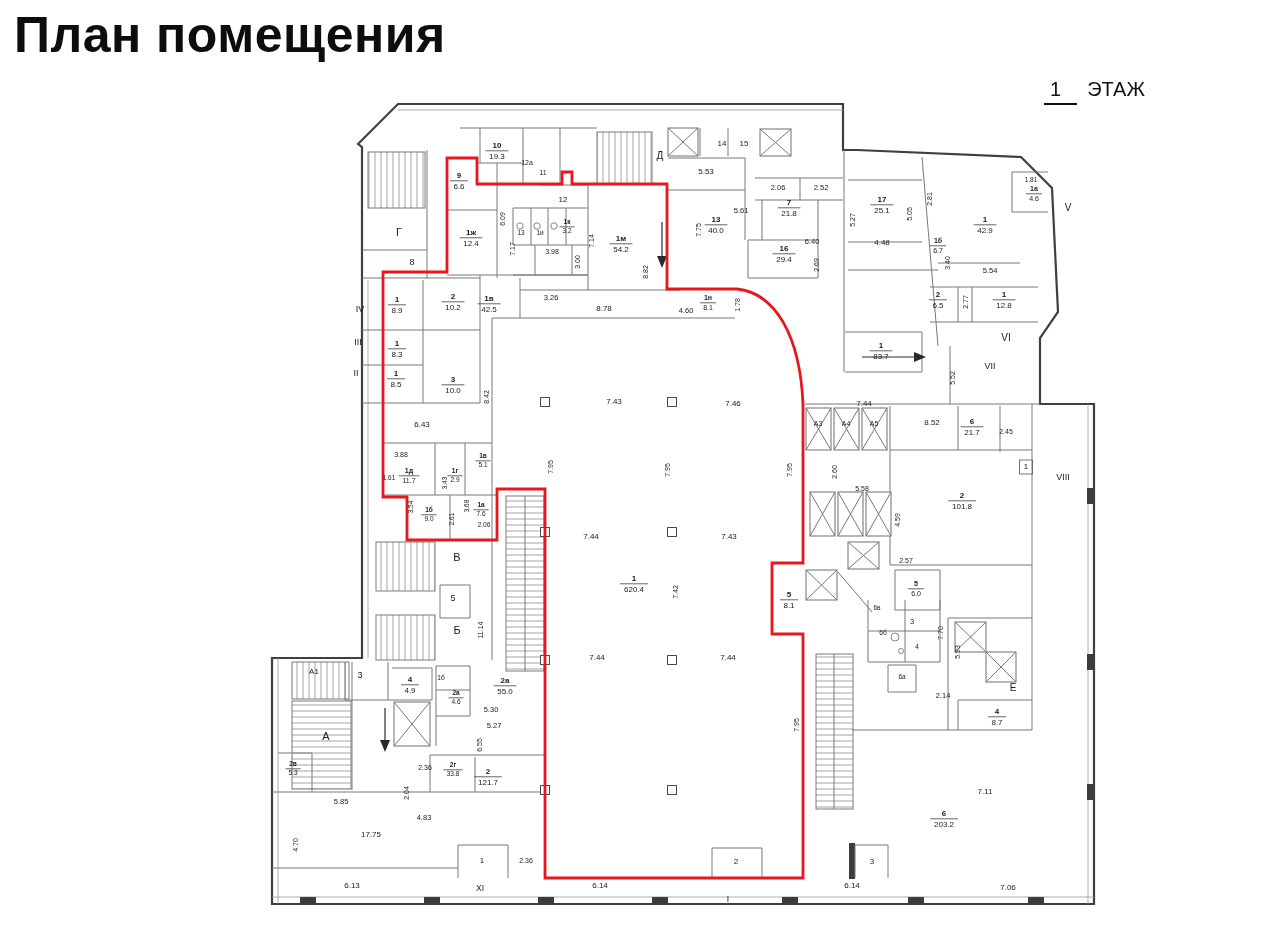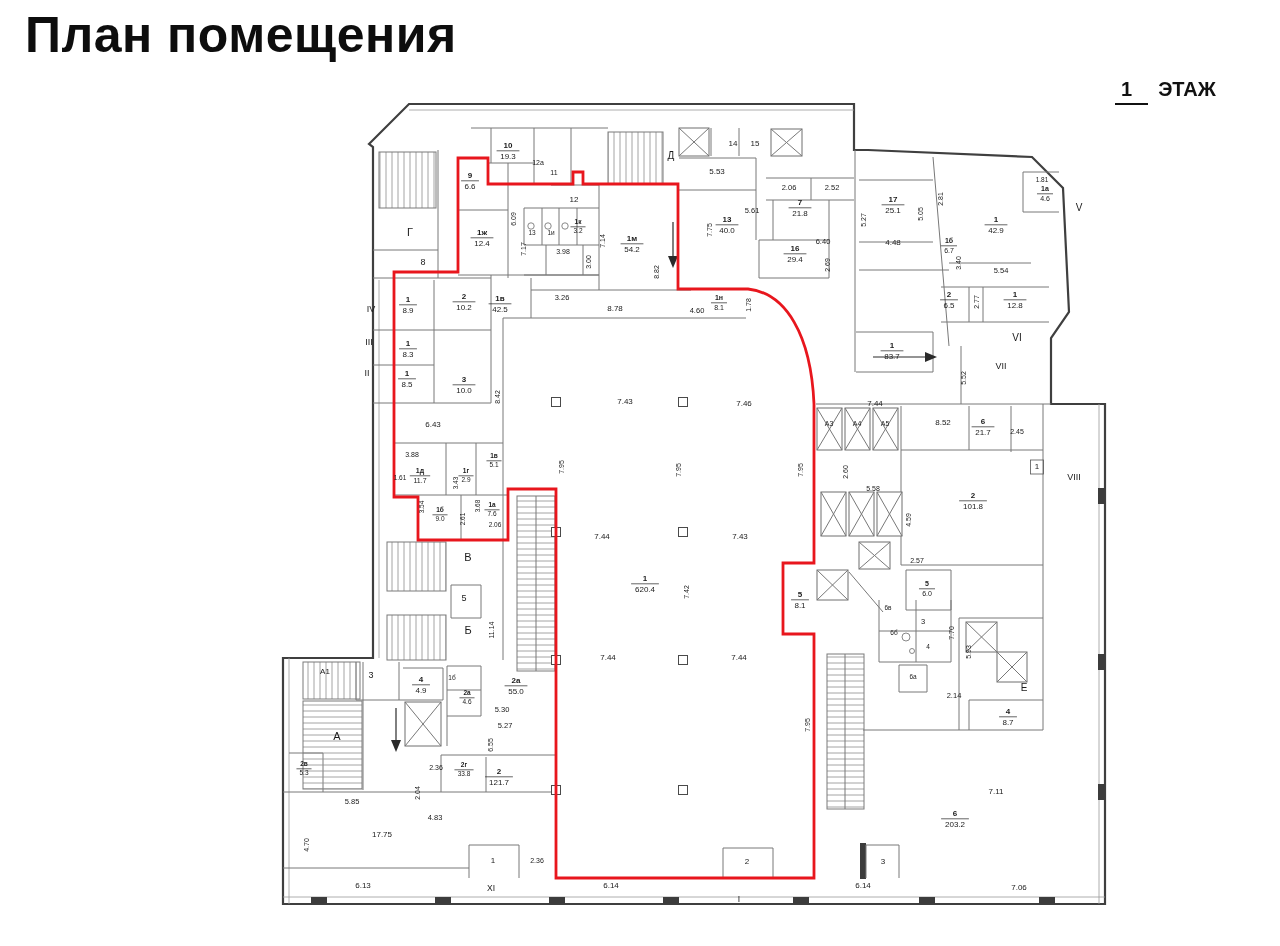--- a/index.html
+++ b/index.html
@@ -1,20 +1,20 @@
 <!DOCTYPE html>
 <html><head>
 <meta charset="utf-8">
 <style>
   html,body{margin:0;padding:0;background:#ffffff;width:1280px;height:946px;overflow:hidden;
     font-family:"Liberation Sans",sans-serif;}
-  .page{position:relative;width:1136px;height:946px;background:#fff;margin-left:11px;}
+  .page{position:relative;width:1136px;height:946px;background:#fff;}
   .page-title{position:absolute;left:14px;top:6px;margin:0;font-size:50px;font-weight:800;
     color:#0d0d0d;letter-spacing:0.5px;font-family:"Liberation Sans",sans-serif;}
-  .floor-label{position:absolute;left:1104px;top:78px;font-size:20px;font-weight:700;color:#111;}
+  .floor-label{position:absolute;left:1044px;top:78px;font-size:20px;font-weight:400;color:#111;}
   .floor-label .num{border-bottom:2px solid #111;padding:0 16px 3px 6px;}
   .floor-label .name{margin-left:10px;}
   svg.plan{position:absolute;left:0;top:0;}
   svg text{font-family:"Liberation Sans",sans-serif;fill:#1a1a1a;}
   .walls-outer{stroke:#3f3f3f;stroke-width:2.2;fill:none;}
   .walls-inner{stroke:#787878;stroke-width:1;fill:none;}
   .walls-thin{stroke:#9a9a9a;stroke-width:0.8;fill:none;}
   .stair{stroke:#7a7a7a;stroke-width:1;}
   .shaft{stroke:#6e6e6e;stroke-width:1;fill:#fff;}
   .colsq{stroke:#4a4a4a;stroke-width:1;fill:#fff;}

